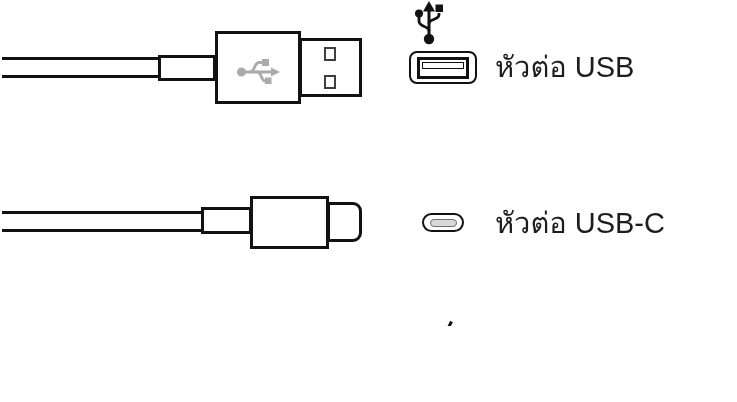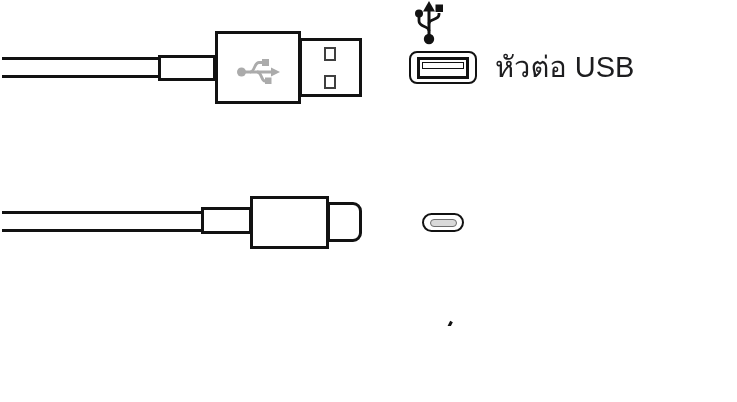--- a/index.html
+++ b/index.html
@@ -88,20 +88,21 @@
     <div class="abs wire" style="left:2px;top:211px;width:200px;"></div>
     <div class="abs wire" style="left:2px;top:229px;width:200px;"></div>
     <div class="abs box" style="left:201px;top:207px;width:51px;height:27px;"></div>
     <div class="abs box body" style="left:250px;top:196px;width:79px;height:53px;"></div>
     <div class="abs tip-c" style="left:327px;top:202px;width:35px;height:40px;"></div>
   </div>
 
   <div class="abs usbc-port" style="left:422px;top:213px;">
     <div class="usbc-port-slot"></div>
   </div>
+  <div class="row-label" style="top:200px;">หัวต่อ USB-C</div>
 
   <div>
     <div class="abs wire" style="left:2px;top:366px;width:175px;"></div>
     <div class="abs wire" style="left:2px;top:384px;width:175px;"></div>
     <div class="abs box" style="left:176px;top:362px;width:41px;height:27px;"></div>
     <div class="abs box body" style="left:215px;top:353px;width:114px;height:47px;">
       <span class="abs" style="left:36px;top:8px;">
         <svg width="46" height="26" viewBox="0 0 46 26">
           <polygon points="1,1 15,5 5,14" fill="#ababab"></polygon>
           <path d="M9,8 L26,20 L24,11.5 L42,24" fill="none" stroke="#ababab" stroke-width="6"></path>

